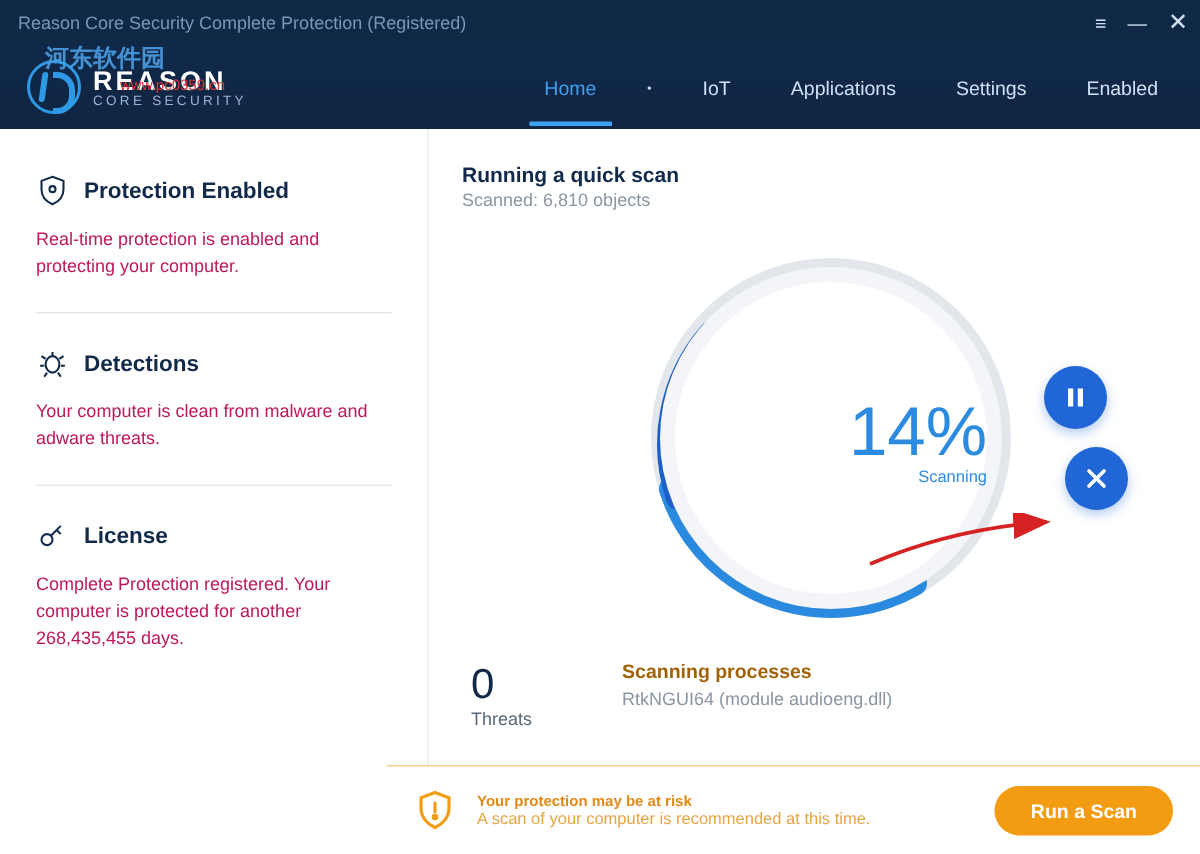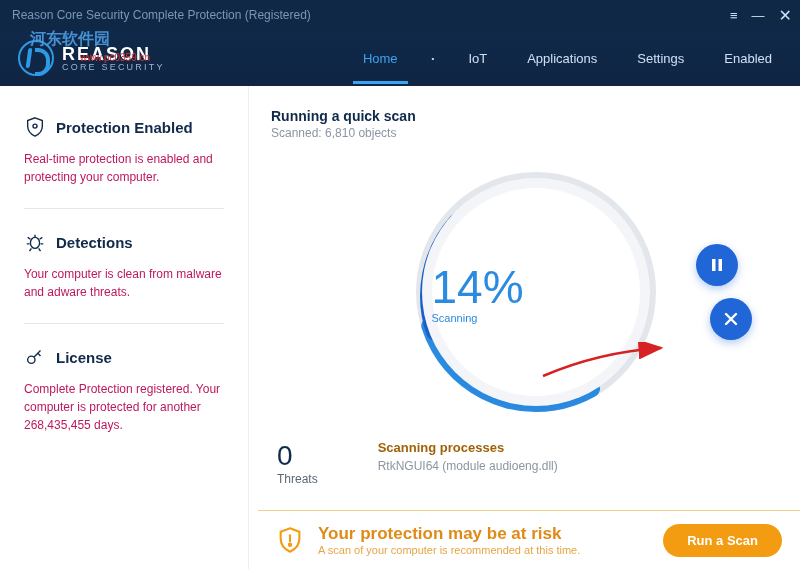--- a/index.html
+++ b/index.html
@@ -20,53 +20,53 @@
 .watermark { position:absolute; left:30px; top:29px; color:#4b9de0; font-size:16px; font-weight:bold; pointer-events:none; opacity:.9; }
 .watermark-sub { position:absolute; left:80px; top:52px; color:#d33; font-size:10px; pointer-events:none; }
 
 .nav { margin-left:auto; display:flex; gap:28px; }
 .nav-item { color:#cfe0f5; font-size:13px; padding:18px 6px; cursor:pointer; position:relative; }
 .nav-item.active { color:#3fa1f2;margin-left:17px; }
 .nav-item.active::after { content:""; position:absolute; bottom:0; left:-4px; right:-4px; height:3px; background:#3fa1f2; }
 .nav-dot { color:#cfe0f5; align-self:center; font-size:8px; }
 
 .body { display:flex; height:calc(569px - 86px); }
-.sidebar { width:249px; background:#fff; border-right:1px solid #eceef0; padding:30px 24px 0; }
+.sidebar { width:286px; background:#fff; border-right:1px solid #eceef0; padding:30px 24px 0; }
 .side-sec { border-bottom:1px solid #e4e6ea; padding-bottom:22px; margin-bottom:22px; }
 .side-sec:last-child { border:none; }
 .side-head { display:flex; align-items:center; gap:10px; margin-bottom:12px; }
 .side-head h3 { color:#112a4a; font-size:15px; font-weight:600; }
 .side-desc { color:#be185d; font-size:12px; line-height:1.5; }
 .side-icon { width:22px; height:22px; color:#112a4a; flex-shrink:0; }
 
 .main { flex:1; position:relative; padding:22px 0 0 22px; background:#fff; }
 .scan-title { color:#112a4a; font-size:14px; font-weight:600; }
 .scan-sub { color:#8a96a2; font-size:12px; margin-top:2px; }
 
 .ring-wrap { position:relative; width:280px; height:280px; margin:12px auto 0; }
 .progress-ring { position:absolute; inset:0; }
-.inner-disc { position:absolute; inset:36px; border-radius:50%; background:#fff; box-shadow:0 0 0 10px #f3f5f8, 0 3px 14px rgba(0,0,0,.10); display:flex; flex-direction:column; align-items:flex-start; justify-content:center; }
+.inner-disc { position:absolute; inset:36px; border-radius:50%; background:#fff; box-shadow:0 0 0 10px #f3f5f8, 0 3px 14px rgba(0,0,0,.10); display:flex; flex-direction:column; align-items:flex-end; justify-content:center; }
 .pct { color:#2b8be0; font-size:46px; font-weight:300; }
 .pct-lbl { color:#2b8be0; font-size:11px; margin-top:-2px; }
 
 .fab { position:absolute; width:42px; height:42px; border-radius:50%; background:#2166d6; color:#fff; display:flex; align-items:center; justify-content:center; box-shadow:0 3px 8px rgba(33,102,214,.35); cursor:pointer; font-size:18px; }
 .fab.pause { right:62px; top:158px; }
 .fab.cancel { right:48px; top:212px; }
 
 .stats { display:flex; align-items:flex-start; margin-top:8px; gap:60px; padding-left:6px; }
 .threats .num { color:#112a4a; font-size:28px; font-weight:300; }
 .threats .lbl { color:#5a6877; font-size:12px; }
 .proc .h { color:#a16207; font-size:13px; font-weight:600; margin-bottom:4px; }
 .proc .v { color:#8a96a2; font-size:12px; }
 
 .arrow { position:absolute; left:290px; top:256px; pointer-events:none; }
 
 .risk-bar { position:absolute; bottom:0; left:258px; right:0; height:59px; border-top:1px solid #f2d28a; background:#fff; display:flex; align-items:center; padding:0 18px; gap:14px; }
 .risk-icon { width:28px; height:28px; color:#f39c12; }
-.risk-text .t { color:#e08a18; font-size:17px; font-weight:600; }
+.risk-text .t { color:#e08a18; font-size:10px; font-weight:600; }
 .risk-text .s { color:#e6a545; font-size:11px; }
 .risk-btn { margin-left:auto; background:#f39c12; color:#fff; border:none; border-radius:18px; padding:9px 24px; font-size:13px; font-weight:600; cursor:pointer; }
 </style>
 </head>
 <body>
 
 <div class="titlebar">
   <span>Reason Core Security Complete Protection (Registered)</span>
   <div class="titlebar-controls">
     <span>≡</span>

